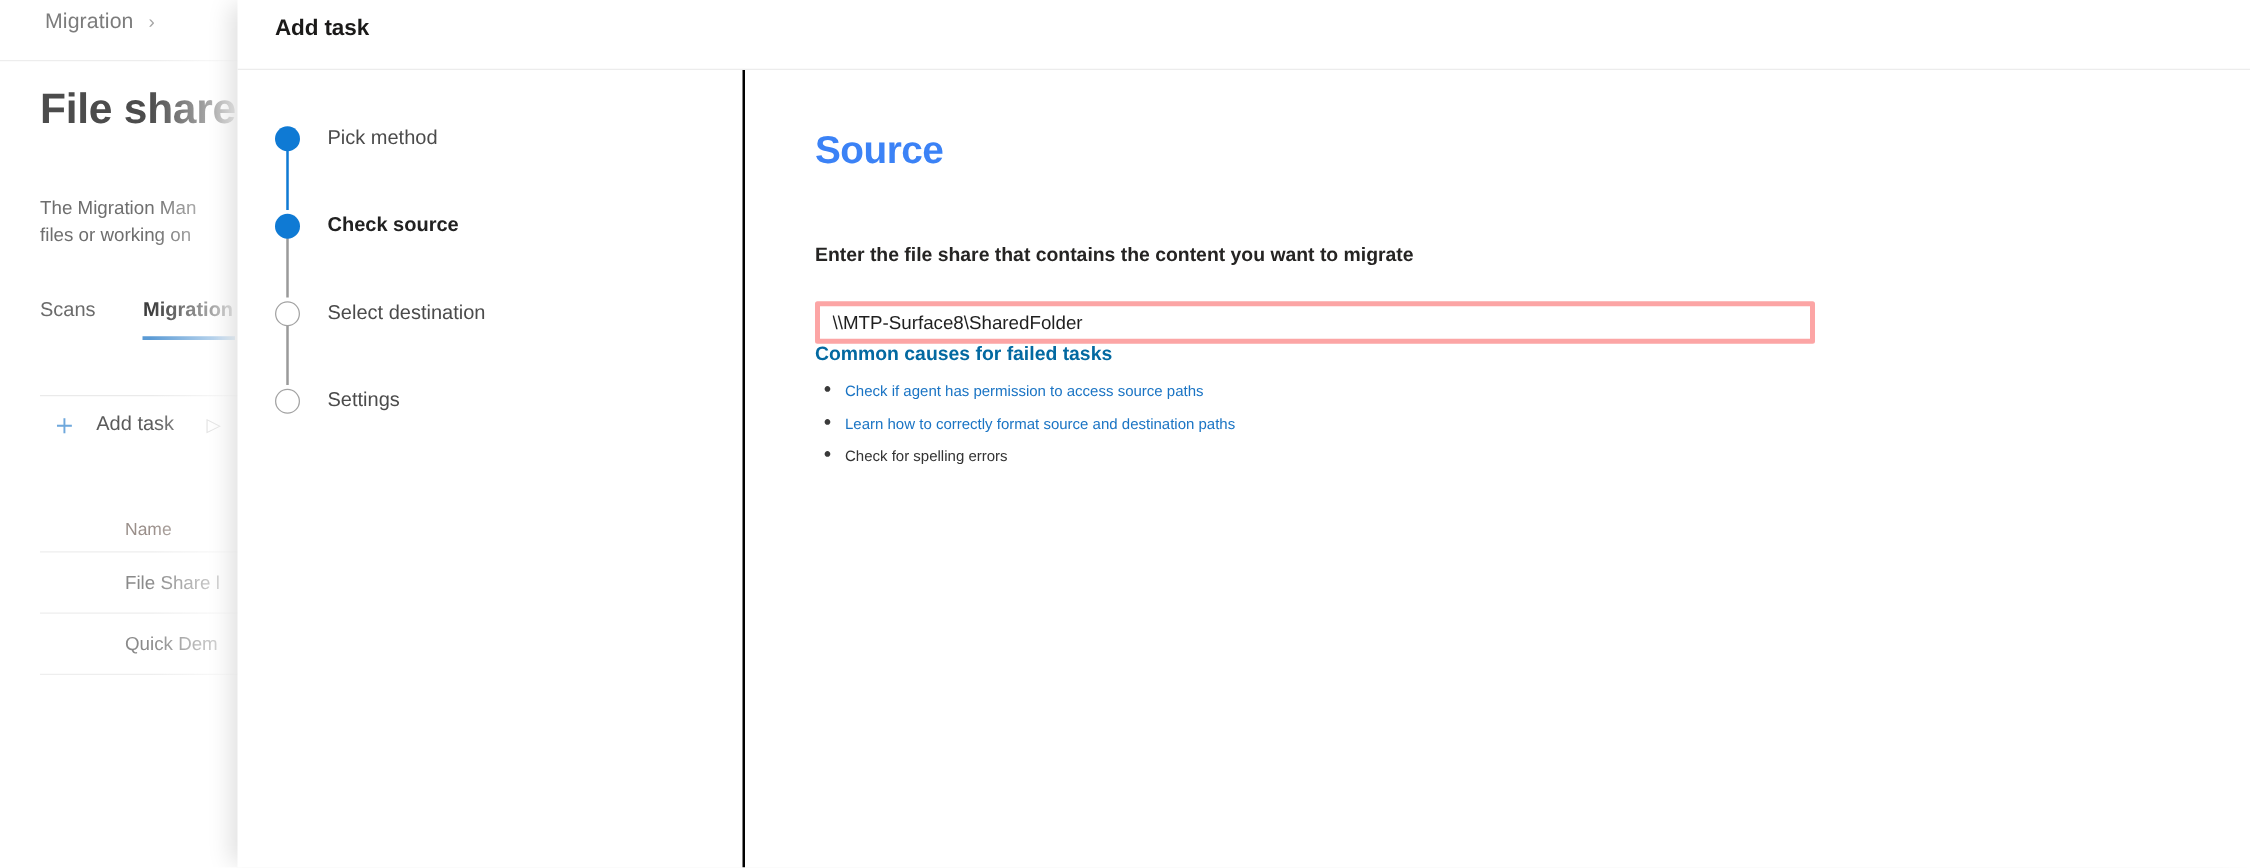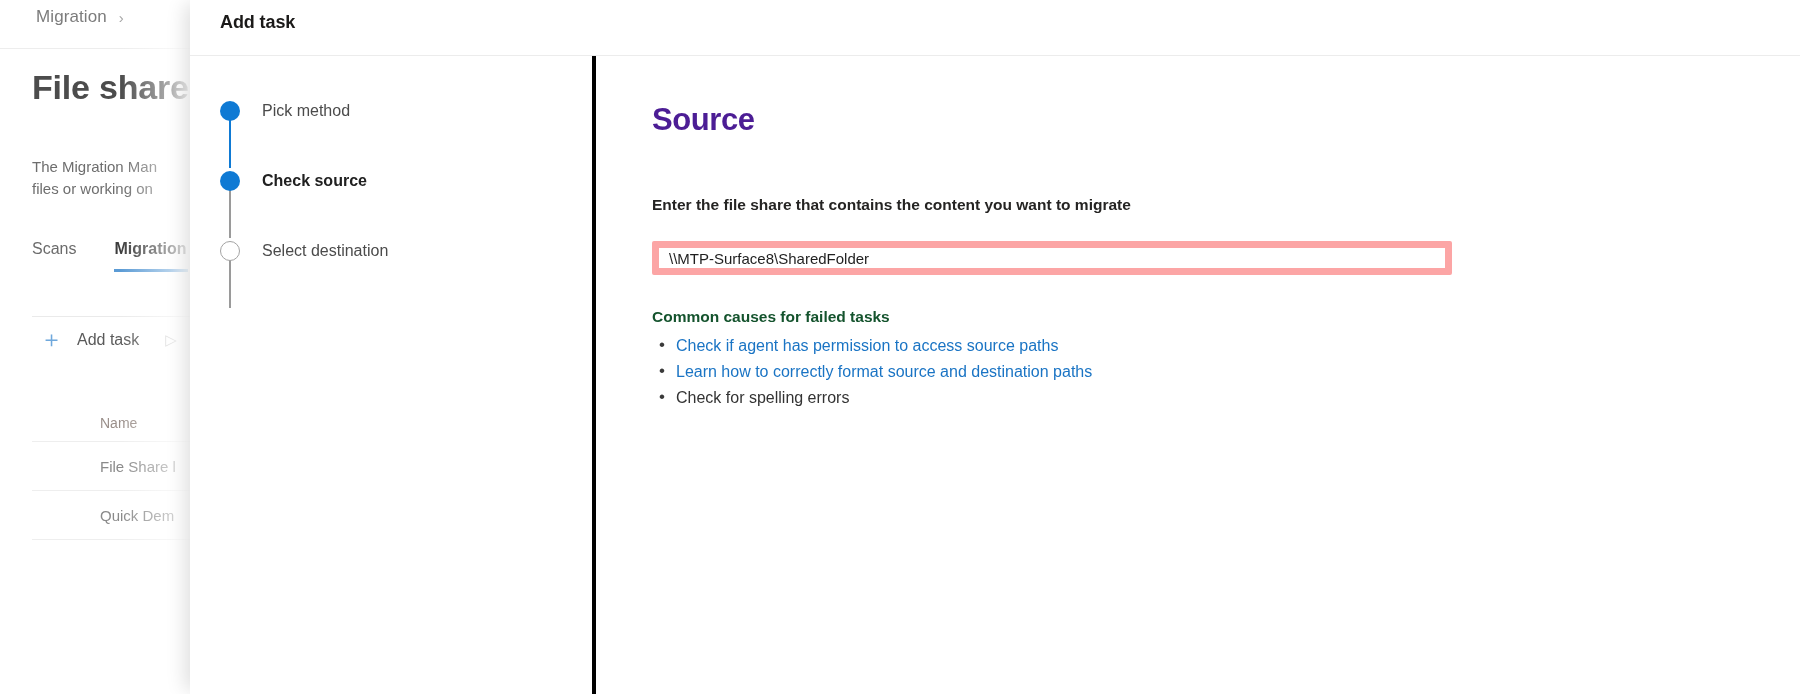--- a/index.html
+++ b/index.html
@@ -212,21 +212,21 @@
     left: 0; top: 56px;
     width: 1610px;
     height: 638px;
     display: flex;
   }
 
   
   .step-nav {
     position: relative;
     width: 406px;
-    border-right: 4px solid #000000;
+    border-right: 2px solid #000000;
     padding-top: 44px;
   }
 
   .step {
     position: relative;
     display: flex;
     align-items: center;
     height: 22px;
     margin-left: 30px;
     margin-bottom: 48px;
@@ -274,68 +274,67 @@
   
   .step-content {
     position: relative;
     flex: 1;
     padding: 46px 0 0 56px;
   }
 
   .content-heading {
     font-size: 31px;
     font-weight: bold;
-    color: #4c1d95;
+    color: #3b82f6;
     letter-spacing: -.4px;
     margin-bottom: 58px;
   }
 
   .field-label {
     font-size: 15.5px;
     font-weight: bold;
     color: #252423;
     margin-bottom: 27px;
   }
 
   .field-input {
     display: block;
     width: 800px;
     height: 34px;
     padding: 0 10px;
-    border: 7px solid #fca5a5;
+    border: 4px solid #fca5a5;
     border-radius: 2px;
     background: #ffffff;
     font-family: "Liberation Sans", sans-serif;
     font-size: 15px;
     color: #1f1f1f;
     outline: none;
   }
 
   .field-hint {
     margin-top: 12px;
     font-size: 15.5px;
     color: #3a3a3a;
   }
 
   .causes-title {
-    margin-top: 33px;
     font-size: 15.5px;
     font-weight: bold;
-    color: #14532d;
+    color: #0369a1;
   }
 
   .causes-list {
     margin-top: 9px;
     list-style: none;
   }
   .causes-list li {
     position: relative;
     padding-left: 24px;
     margin-bottom: 4px;
-    font-size: 16px;
+    font-size: 12px;
     line-height: 22px;
     color: #333333;
     white-space: nowrap;
   }
   .causes-list li::before {
     content: "\2022";
     position: absolute;
     left: 7px; top: -1px;
     font-size: 17px;
     color: #3a3a3a;
@@ -411,20 +410,24 @@
         <div class="step">
           <span class="step-bullet current"></span>
           <span class="step-label bold">Check source</span>
         </div>
 
         <div class="step">
           <span class="step-bullet todo"></span>
           <span class="step-label">Select destination</span>
         </div>
 
+        <div class="step">
+          <span class="step-bullet todo"></span>
+          <span class="step-label">Settings</span>
+        </div>
       </div>
 
       <div class="step-content">
 
         <div class="content-heading">Source</div>
 
         <div class="field-label">Enter the file share that contains the content you want to migrate</div>
 
         <input class="field-input" type="text" value="\\MTP-Surface8\SharedFolder" style="">
 

